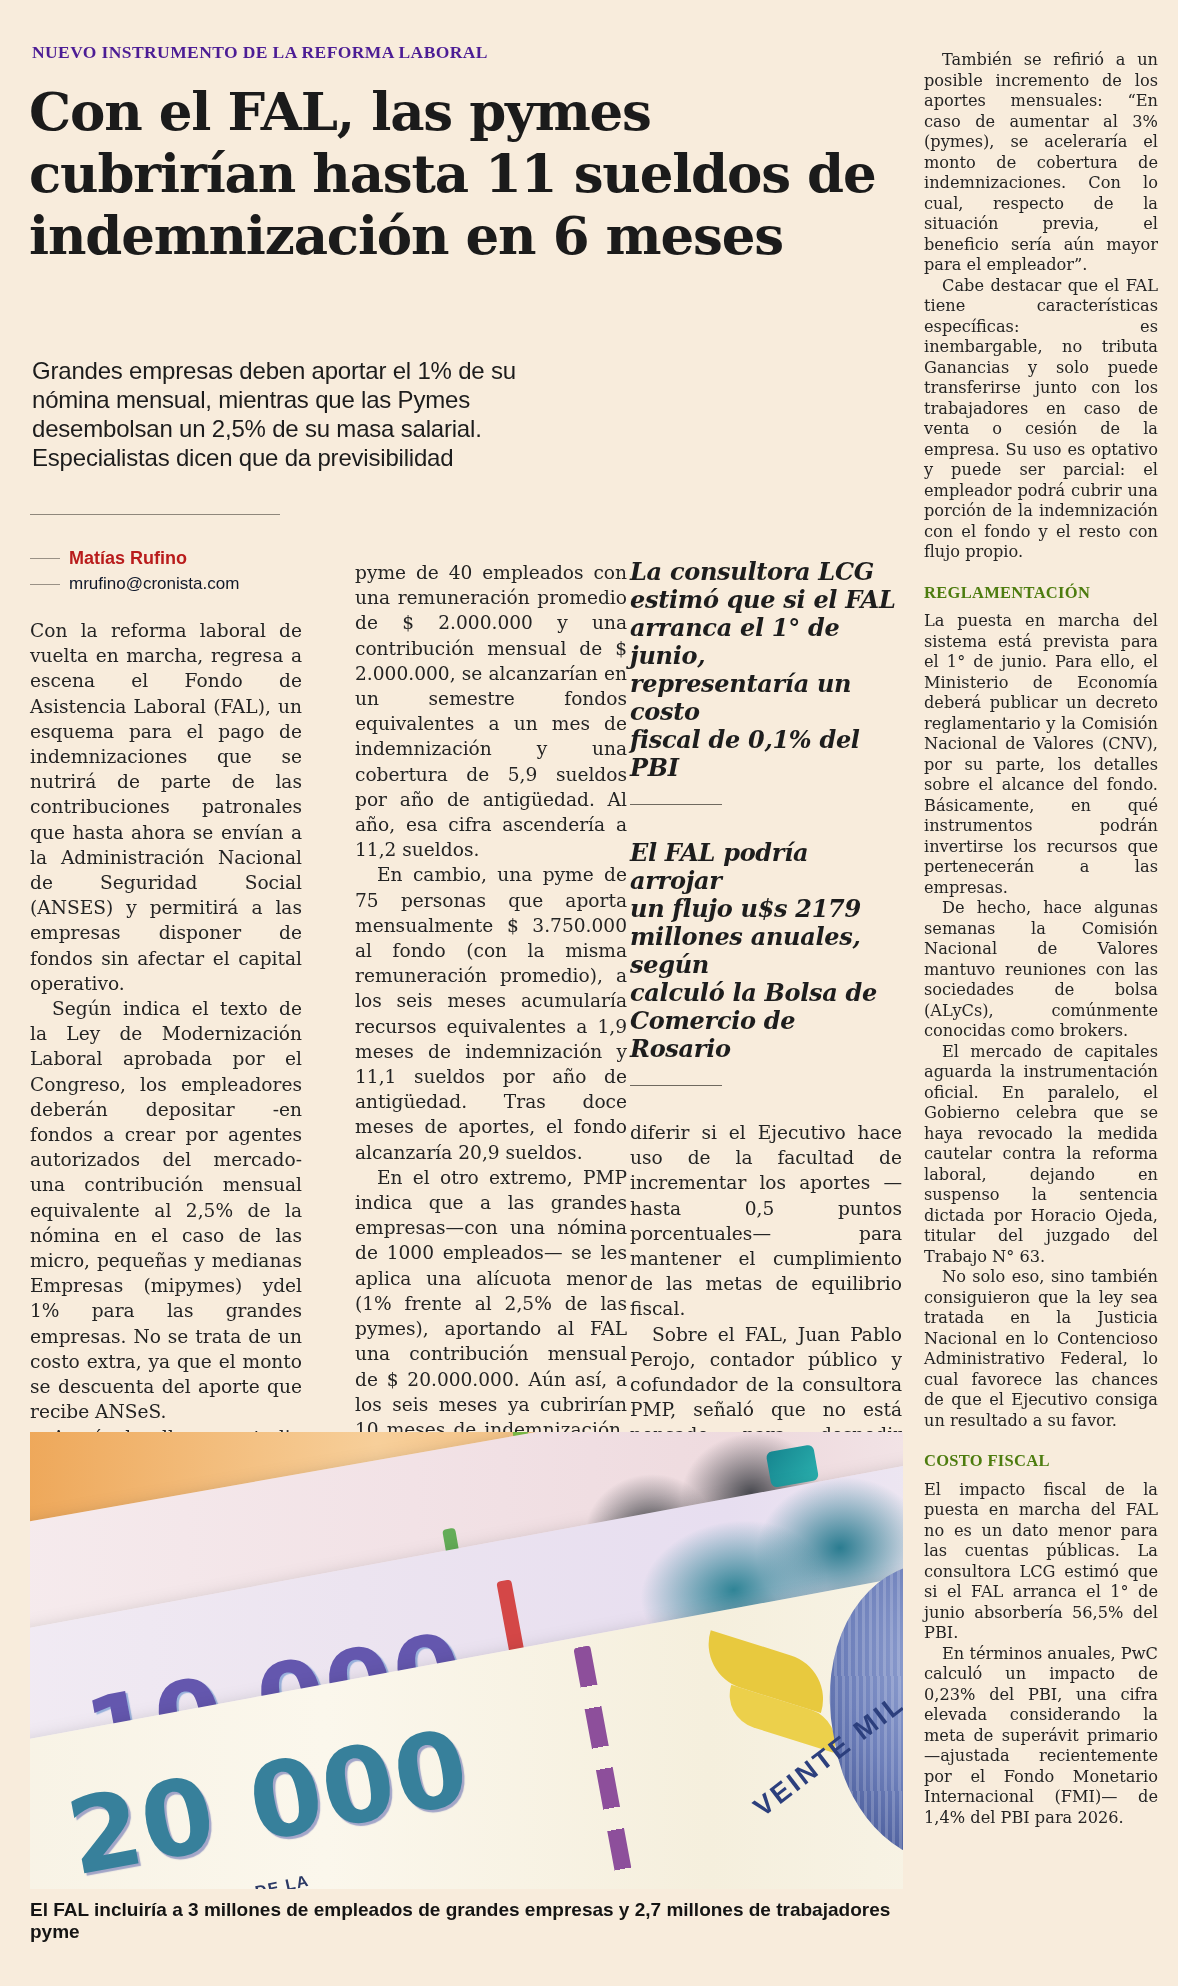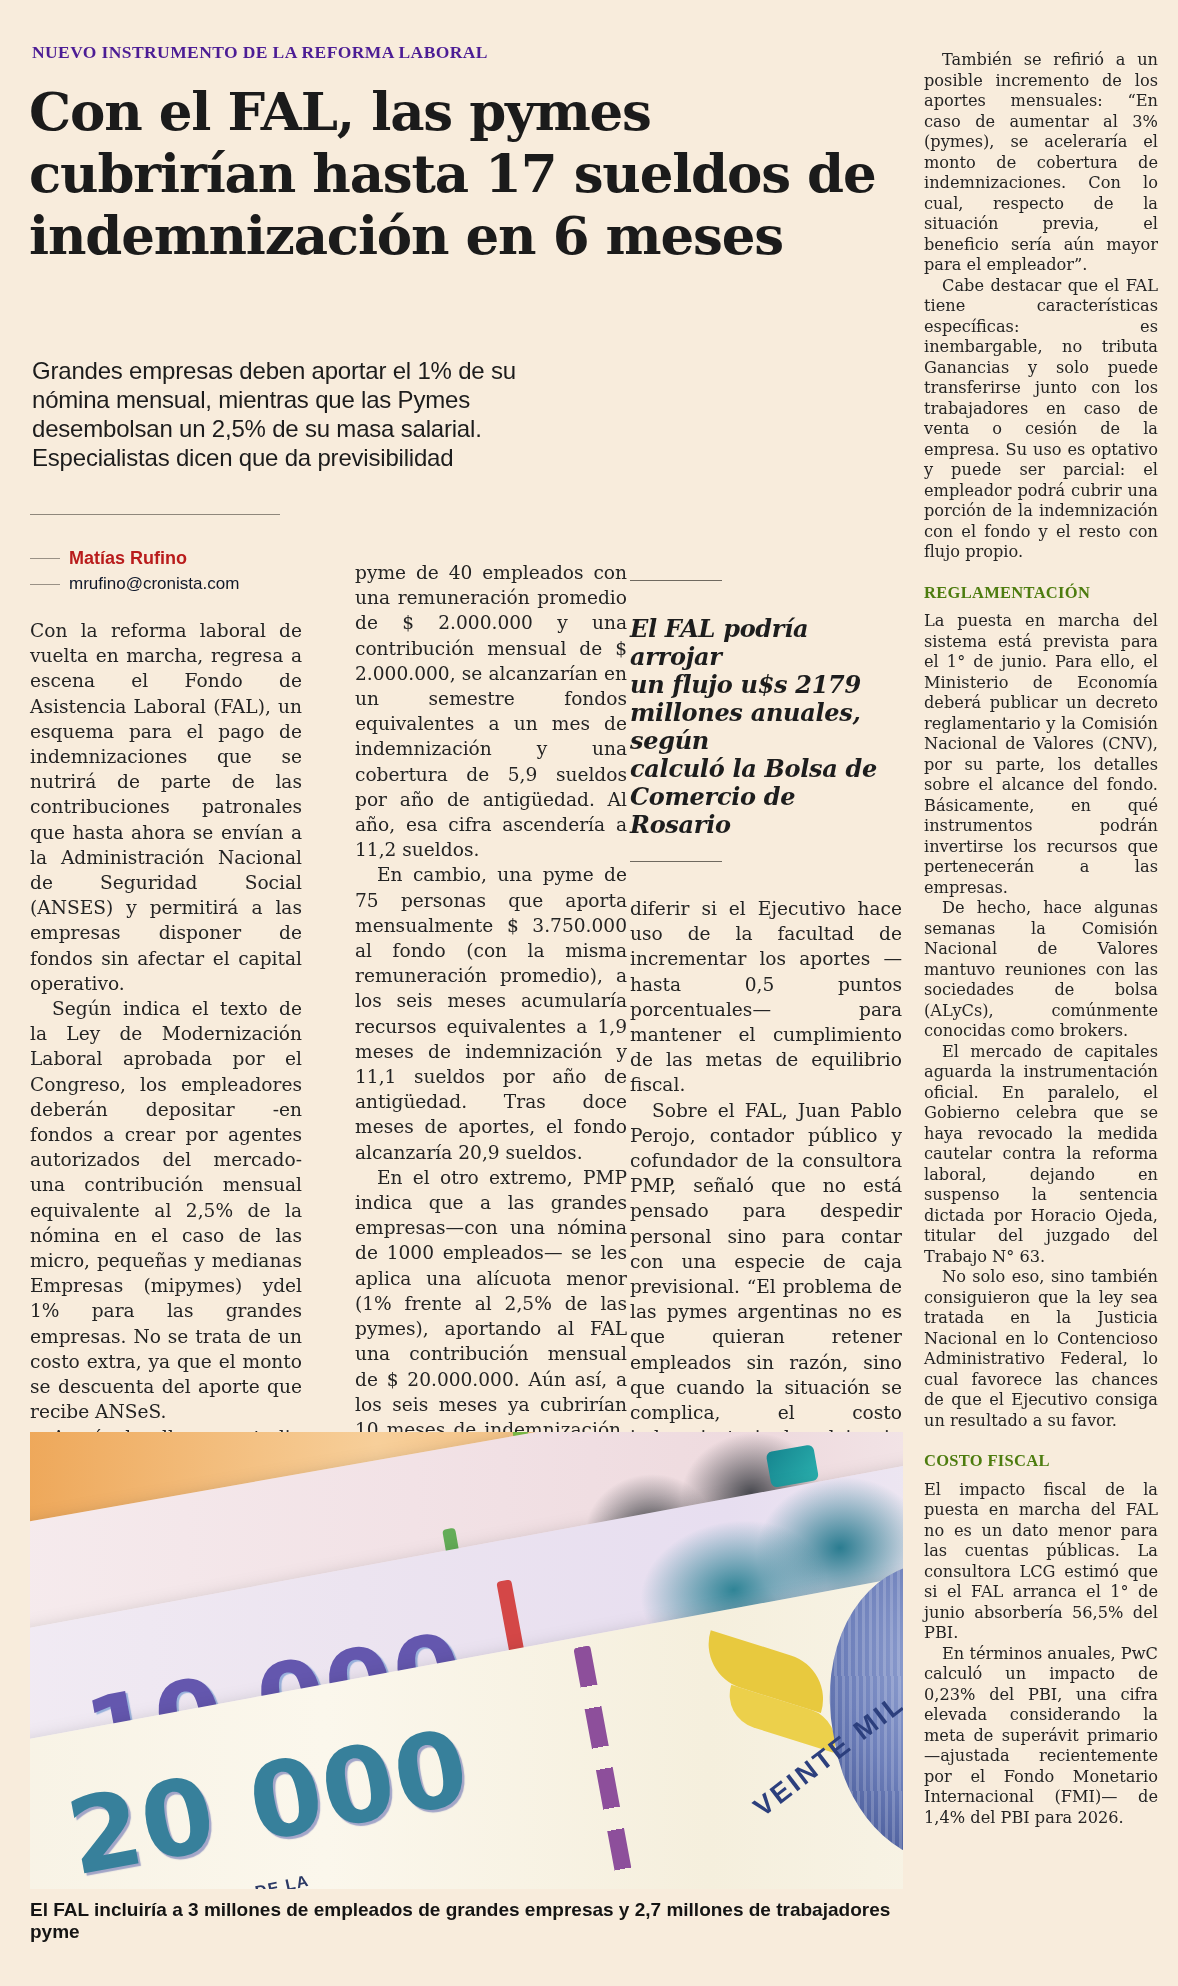--- a/index.html
+++ b/index.html
@@ -110,21 +110,21 @@
   .caption{
     position:absolute;left:30px;top:1899px;width:880px;
     font-family:"Liberation Sans", sans-serif;font-weight:bold;font-size:19px;color:#141414;
   }
 </style>
 </head>
 <body>
 
 <div class="kicker">NUEVO INSTRUMENTO DE LA REFORMA LABORAL</div>
 <h1 class="headline" style="margin:0;">Con el FAL, las pymes
-cubrirían hasta 17 sueldos de
+cubrirían hasta 11 sueldos de
 indemnización en 6 meses</h1>
 <div class="subtitle">Grandes empresas deben aportar el 1% de su
 nómina mensual, mientras que las Pymes
 desembolsan un 2,5% de su masa salarial.
 Especialistas dicen que da previsibilidad</div>
 
 <div class="byline-rule"></div>
 <div class="byline">
   <div class="row">
     <span class="dash"></span>
@@ -143,20 +143,25 @@
     <h4>DIFERENCIAS DE ESCALA</h4>
     <p>Por ejemplo, en el caso de una</p>
   </div>
 <div id="col2" class="col">
     <p>pyme de 40 empleados con una remuneración promedio de $ 2.000.000 y una contribución mensual de $ 2.000.000, se alcanzarían en un semestre fondos equivalentes a un mes de indemnización y una cobertura de 5,9 sueldos por año de antigüedad. Al año, esa cifra ascendería a 11,2 sueldos.</p>
     <p>En cambio, una pyme de 75 personas que aporta mensualmente $ 3.750.000 al fondo (con la misma remuneración promedio), a los seis meses acumularía recursos equivalentes a 1,9 meses de indemnización y 11,1 sueldos por año de antigüedad. Tras doce meses de aportes, el fondo alcanzaría 20,9 sueldos.</p>
     <p>En el otro extremo, PMP indica que a las grandes empresas—con una nómina de 1000 empleados— se les aplica una alícuota menor (1% frente al 2,5% de las pymes), aportando al FAL una contribución mensual de $ 20.000.000. Aún así, a los seis meses ya cubrirían 10 meses de indemnización, con una acumulación equivalente a 59,1 sueldos por año de antigüedad. Al año, esa cifra alcanzaría los 114,3 sueldos.</p>
     <p>Los cálculos, realizados bajo el supuesto de una contribución del 2,5% para pymes y del 1% para grandes empresas, podrían</p>
   </div>
 <div id="col3" class="col">
+    <div class="quote">La consultora LCG
+estimó que si el FAL
+arranca el 1° de junio,
+representaría un costo
+fiscal de 0,1% del PBI</div>
     <div class="qrule"></div>
     <div class="quote">El FAL podría arrojar
 un flujo u$s 2179
 millones anuales, según
 calculó la Bolsa de
 Comercio de Rosario</div>
     <div class="qrule"></div>
     <p>diferir si el Ejecutivo hace uso de la facultad de incrementar los aportes —hasta 0,5 puntos porcentuales— para mantener el cumplimiento de las metas de equilibrio fiscal.</p>
     <p>Sobre el FAL, Juan Pablo Perojo, contador público y cofundador de la consultora PMP, señaló que no está pensado para despedir personal sino para contar con una especie de caja previsional. “El problema de las pymes argentinas no es que quieran retener empleados sin razón, sino que cuando la situación se complica, el costo indemnizatorio las deja sin aire, complicando el status de todo el personal por la desvinculación de un solo empleado”, detalló.</p>
   </div>

